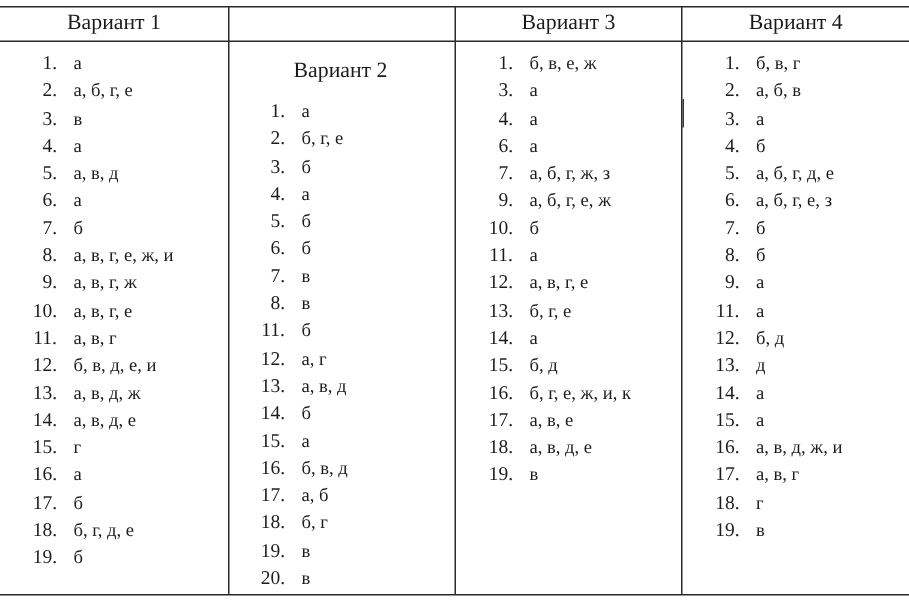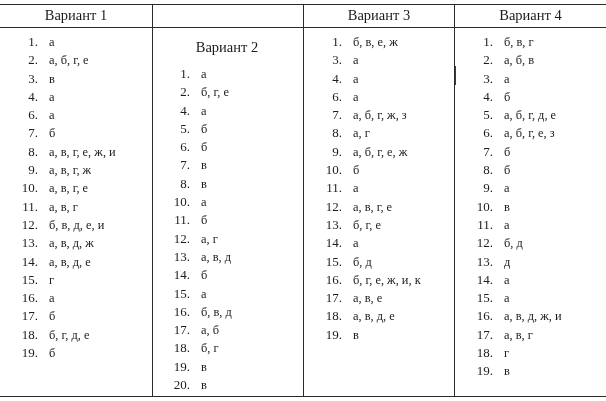--- a/index.html
+++ b/index.html
@@ -129,20 +129,21 @@
   <div class="vrule v2"></div>
   <div class="vrule v3"></div>
 
   <div class="col c0">
     <div class="col-header">Вариант 1</div>
     <div class="rows">
         <div class="row"><span class="num">1.</span><span class="ans">а</span></div>
         <div class="row"><span class="num">2.</span><span class="ans">а, б, г, е</span></div>
         <div class="row"><span class="num">3.</span><span class="ans">в</span></div>
         <div class="row"><span class="num">4.</span><span class="ans">а</span></div>
+        <div class="row"><span class="num">5.</span><span class="ans">а, в, д</span></div>
         <div class="row"><span class="num">6.</span><span class="ans">а</span></div>
         <div class="row"><span class="num">7.</span><span class="ans">б</span></div>
         <div class="row"><span class="num">8.</span><span class="ans">а, в, г, е, ж, и</span></div>
         <div class="row"><span class="num">9.</span><span class="ans">а, в, г, ж</span></div>
         <div class="row"><span class="num">10.</span><span class="ans">а, в, г, е</span></div>
         <div class="row"><span class="num">11.</span><span class="ans">а, в, г</span></div>
         <div class="row"><span class="num">12.</span><span class="ans">б, в, д, е, и</span></div>
         <div class="row"><span class="num">13.</span><span class="ans">а, в, д, ж</span></div>
         <div class="row"><span class="num">14.</span><span class="ans">а, в, д, е</span></div>
         <div class="row"><span class="num">15.</span><span class="ans">г</span></div>
@@ -151,26 +152,26 @@
         <div class="row"><span class="num">18.</span><span class="ans">б, г, д, е</span></div>
         <div class="row"><span class="num">19.</span><span class="ans">б</span></div>
       </div>
   </div>
 
   <div class="col c1">
     <div class="col-header">Вариант 2</div>
     <div class="rows">
         <div class="row"><span class="num">1.</span><span class="ans">а</span></div>
         <div class="row"><span class="num">2.</span><span class="ans">б, г, е</span></div>
+        <div class="row"><span class="num">3.</span><span class="ans">б</span></div>
         <div class="row"><span class="num">4.</span><span class="ans">а</span></div>
         <div class="row"><span class="num">5.</span><span class="ans">б</span></div>
         <div class="row"><span class="num">6.</span><span class="ans">б</span></div>
         <div class="row"><span class="num">7.</span><span class="ans">в</span></div>
         <div class="row"><span class="num">8.</span><span class="ans">в</span></div>
-        <div class="row"><span class="num">10.</span><span class="ans">а</span></div>
         <div class="row"><span class="num">11.</span><span class="ans">б</span></div>
         <div class="row"><span class="num">12.</span><span class="ans">а, г</span></div>
         <div class="row"><span class="num">13.</span><span class="ans">а, в, д</span></div>
         <div class="row"><span class="num">14.</span><span class="ans">б</span></div>
         <div class="row"><span class="num">15.</span><span class="ans">а</span></div>
         <div class="row"><span class="num">16.</span><span class="ans">б, в, д</span></div>
         <div class="row"><span class="num">17.</span><span class="ans">а, б</span></div>
         <div class="row"><span class="num">18.</span><span class="ans">б, г</span></div>
         <div class="row"><span class="num">19.</span><span class="ans">в</span></div>
         <div class="row"><span class="num">20.</span><span class="ans">в</span></div>
@@ -178,21 +179,20 @@
   </div>
 
   <div class="col c2">
     <div class="col-header">Вариант 3</div>
     <div class="rows">
         <div class="row"><span class="num">1.</span><span class="ans">б, в, е, ж</span></div>
         <div class="row"><span class="num">3.</span><span class="ans">а</span></div>
         <div class="row"><span class="num">4.</span><span class="ans">а</span></div>
         <div class="row"><span class="num">6.</span><span class="ans">а</span></div>
         <div class="row"><span class="num">7.</span><span class="ans">а, б, г, ж, з</span></div>
-        <div class="row"><span class="num">8.</span><span class="ans">а, г</span></div>
         <div class="row"><span class="num">9.</span><span class="ans">а, б, г, е, ж</span></div>
         <div class="row"><span class="num">10.</span><span class="ans">б</span></div>
         <div class="row"><span class="num">11.</span><span class="ans">а</span></div>
         <div class="row"><span class="num">12.</span><span class="ans">а, в, г, е</span></div>
         <div class="row"><span class="num">13.</span><span class="ans">б, г, е</span></div>
         <div class="row"><span class="num">14.</span><span class="ans">а</span></div>
         <div class="row"><span class="num">15.</span><span class="ans">б, д</span></div>
         <div class="row"><span class="num">16.</span><span class="ans">б, г, е, ж, и, к</span></div>
         <div class="row"><span class="num">17.</span><span class="ans">а, в, е</span></div>
         <div class="row"><span class="num">18.</span><span class="ans">а, в, д, е</span></div>
@@ -205,21 +205,20 @@
     <div class="rows">
         <div class="row"><span class="num">1.</span><span class="ans">б, в, г</span></div>
         <div class="row"><span class="num">2.</span><span class="ans">а, б, в</span></div>
         <div class="row"><span class="num">3.</span><span class="ans">а</span></div>
         <div class="row"><span class="num">4.</span><span class="ans">б</span></div>
         <div class="row"><span class="num">5.</span><span class="ans">а, б, г, д, е</span></div>
         <div class="row"><span class="num">6.</span><span class="ans">а, б, г, е, з</span></div>
         <div class="row"><span class="num">7.</span><span class="ans">б</span></div>
         <div class="row"><span class="num">8.</span><span class="ans">б</span></div>
         <div class="row"><span class="num">9.</span><span class="ans">а</span></div>
-        <div class="row"><span class="num">10.</span><span class="ans">в</span></div>
         <div class="row"><span class="num">11.</span><span class="ans">а</span></div>
         <div class="row"><span class="num">12.</span><span class="ans">б, д</span></div>
         <div class="row"><span class="num">13.</span><span class="ans">д</span></div>
         <div class="row"><span class="num">14.</span><span class="ans">а</span></div>
         <div class="row"><span class="num">15.</span><span class="ans">а</span></div>
         <div class="row"><span class="num">16.</span><span class="ans">а, в, д, ж, и</span></div>
         <div class="row"><span class="num">17.</span><span class="ans">а, в, г</span></div>
         <div class="row"><span class="num">18.</span><span class="ans">г</span></div>
         <div class="row"><span class="num">19.</span><span class="ans">в</span></div>
       </div>

